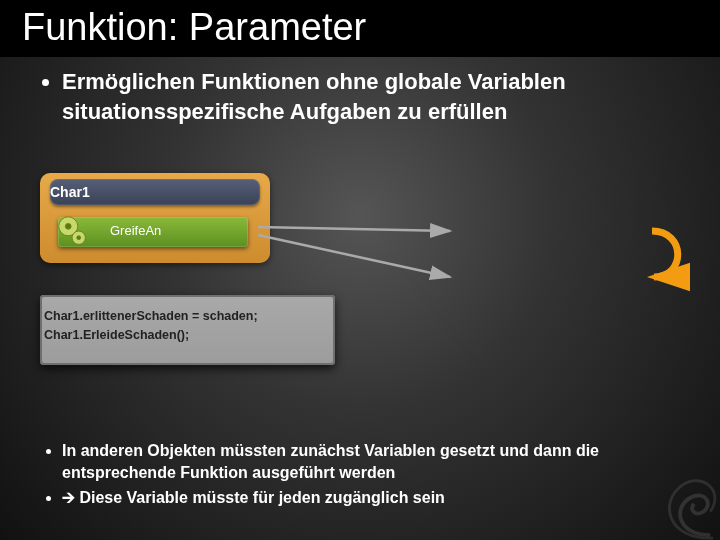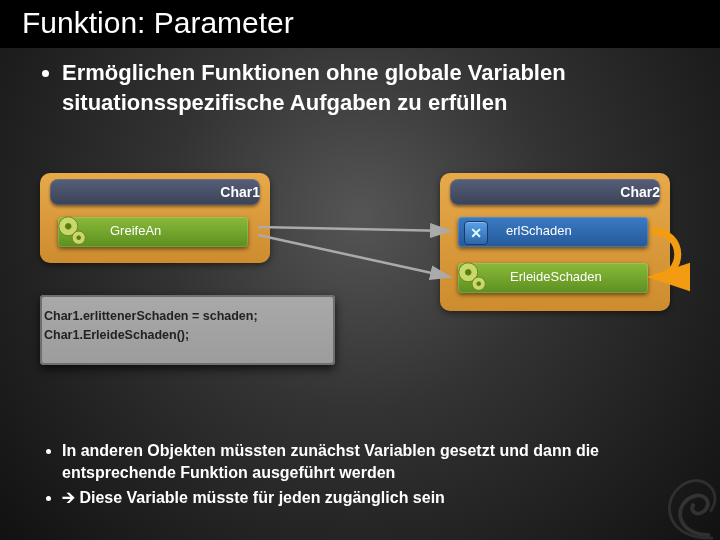--- a/index.html
+++ b/index.html
@@ -5,41 +5,41 @@
   html,body{margin:0;padding:0;width:720px;height:540px;overflow:hidden;font-family:"Segoe UI",Arial,sans-serif;}
   .slide{
     width:720px;height:540px;
     background:radial-gradient(circle at 50% 40%, #555 0%, #333 40%, #111 100%);
     color:#fff;position:relative;
   }
   .title-bar{
     background:#000;padding:6px 22px 8px;
   }
   .title-bar h1{
-    margin:0;font-weight:300;font-size:30px;color:#fff;
+    margin:0;font-weight:300;font-size:38px;color:#fff;
   }
   .bullets{margin:10px 40px 0 40px;}
   .bullets li{font-size:22px;font-weight:600;line-height:1.35;color:#fff;}
   ul{margin:0;padding-left:22px;}
   li{margin-bottom:4px;}
 
   .diagram{position:absolute;top:165px;left:30px;width:660px;height:200px;}
 
   
   .char-panel{
     position:absolute;border-radius:10px;
     background:linear-gradient(#e7a94a,#cd8c2d);
     box-shadow:0 2px 6px rgba(0,0,0,.5);
   }
   .char1{left:10px;top:8px;width:230px;height:90px;}
   .char2{left:410px;top:8px;width:230px;height:138px;}
   .char-head{
     margin:6px 10px 11px 10px;height:26px;border-radius:8px;
     background:linear-gradient(#565f78,#3a4257);
-    text-align:right;font-weight:700;font-size:14px;line-height:26px;color:#fff;
+    text-align:left;font-weight:700;font-size:14px;line-height:26px;color:#fff;
     box-shadow:inset 0 0 0 1px rgba(255,255,255,.1),0 2px 3px rgba(0,0,0,.4);
   }
   .fn-pill{
     position:absolute;height:30px;border-radius:4px;
     box-shadow:inset 0 0 0 1px rgba(255,255,255,.15),0 2px 4px rgba(0,0,0,.5);
     color:#fff;font-size:13px;font-weight:500;
   }
   .fn-green{background:linear-gradient(#8aba3a,#5c8f20);}
   .fn-blue {background:linear-gradient(#3a7ac4,#255a9a);}
   .pill-label{position:absolute;left:52px;top:6px;right:8px;}
@@ -101,40 +101,20 @@
                 <circle cx="15" cy="14" r="3" fill="#5c7a10"></circle>
             <circle cx="26" cy="26" r="7"></circle>
                 <circle cx="26" cy="26" r="2" fill="#5c7a10"></circle>
           </g>
             </svg>
         </span>
         <span class="pill-label">GreifeAn</span>
       </div>
     </div>
 
-    <div class="char-panel char2">
-      <div class="char-head">Char2</div>
-      <div class="fn-pill fn-blue" style="left:18px;top:44px;width:190px;">
-        <span class="blue-icon">✕</span>
-        <span class="pill-label">erlSchaden</span>
-      </div>
-      <div class="fn-pill fn-green" style="left:18px;top:90px;width:190px;">
-        <span class="gear">
-          <svg viewBox="0 0 40 40">
-              <g fill="#c6d96a" stroke="#6c7f20" stroke-width="1">
-            <circle cx="15" cy="14" r="10"></circle>
-                <circle cx="15" cy="14" r="3" fill="#5c7a10"></circle>
-            <circle cx="26" cy="26" r="7"></circle>
-                <circle cx="26" cy="26" r="2" fill="#5c7a10"></circle>
-          </g>
-            </svg>
-        </span>
-        <span class="pill-label">ErleideSchaden</span>
-      </div>
-    </div>
 
     <svg class="arrows">
       <defs>
         <marker id="ah-gray" markerWidth="10" markerHeight="10" refX="8" refY="3" orient="auto">
           <path d="M0,0 L9,3 L0,6 Z" fill="#aaa"></path>
         </marker>
         <marker id="ah-orange" markerWidth="10" markerHeight="10" refX="8" refY="3" orient="auto">
           <path d="M0,0 L9,3 L0,6 Z" fill="#f39c12"></path>
         </marker>
       </defs>

